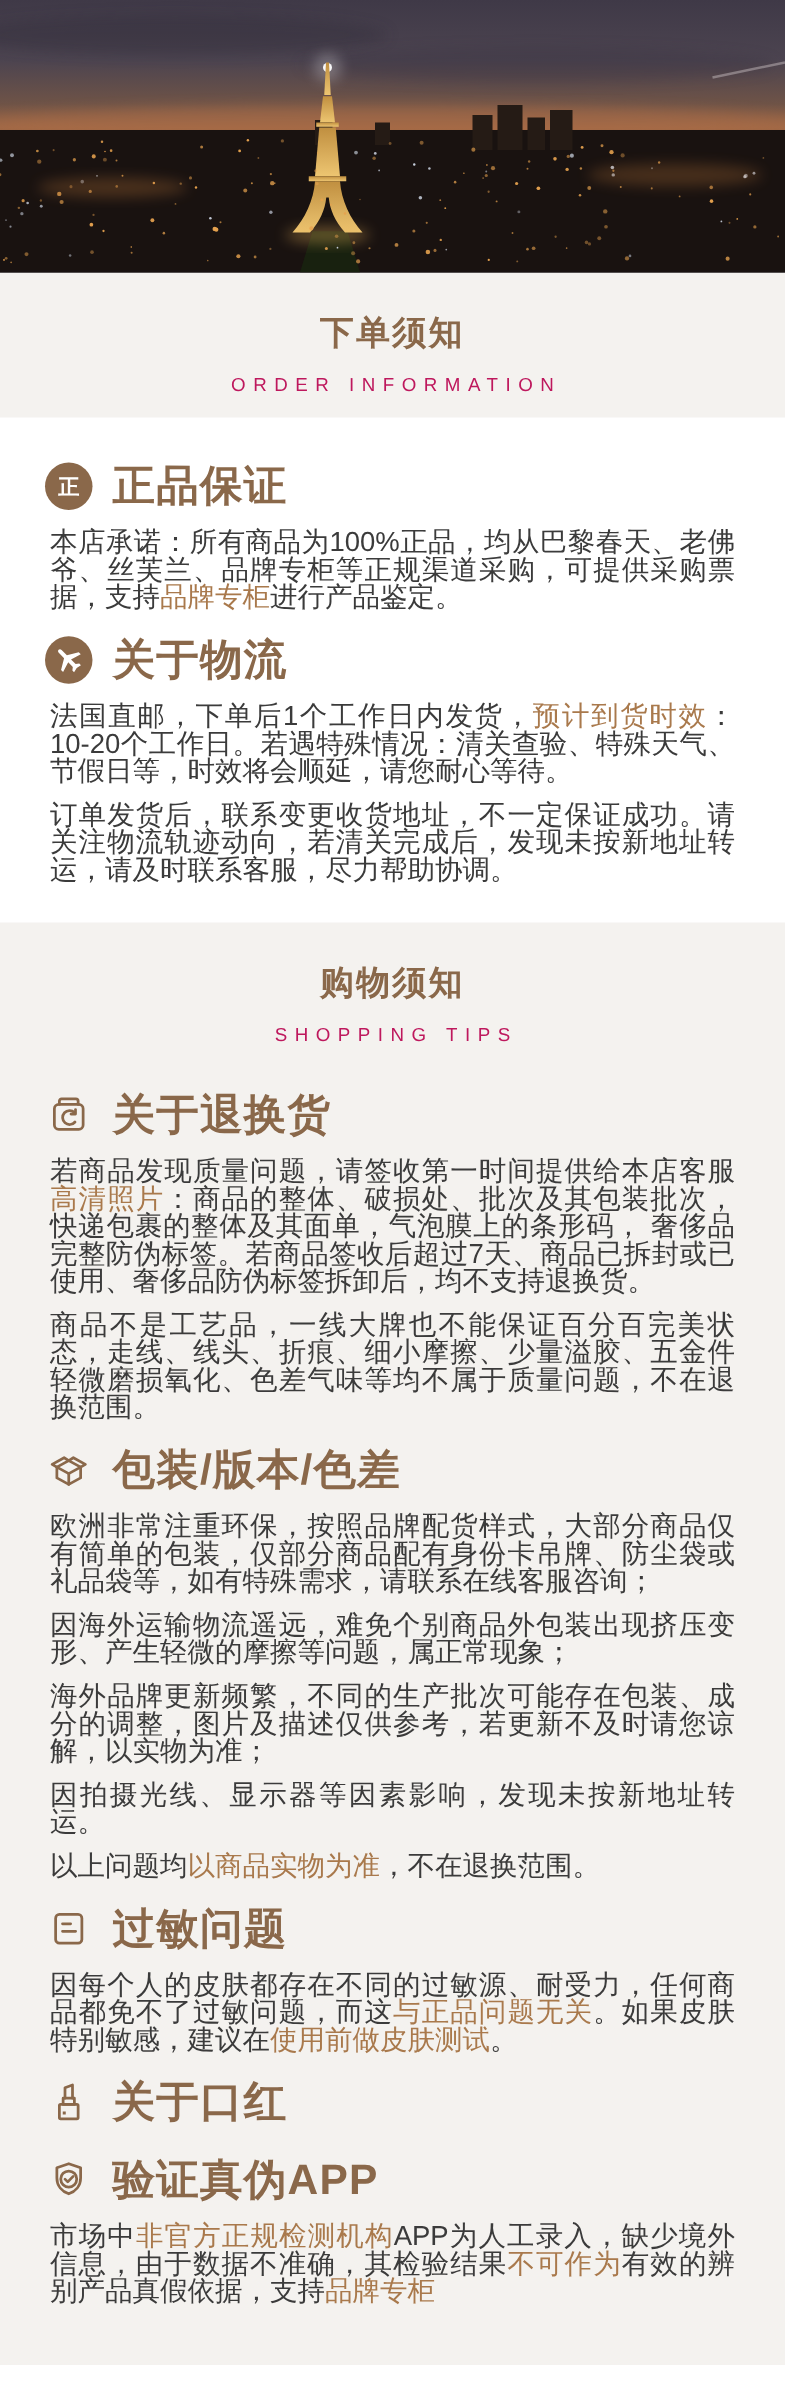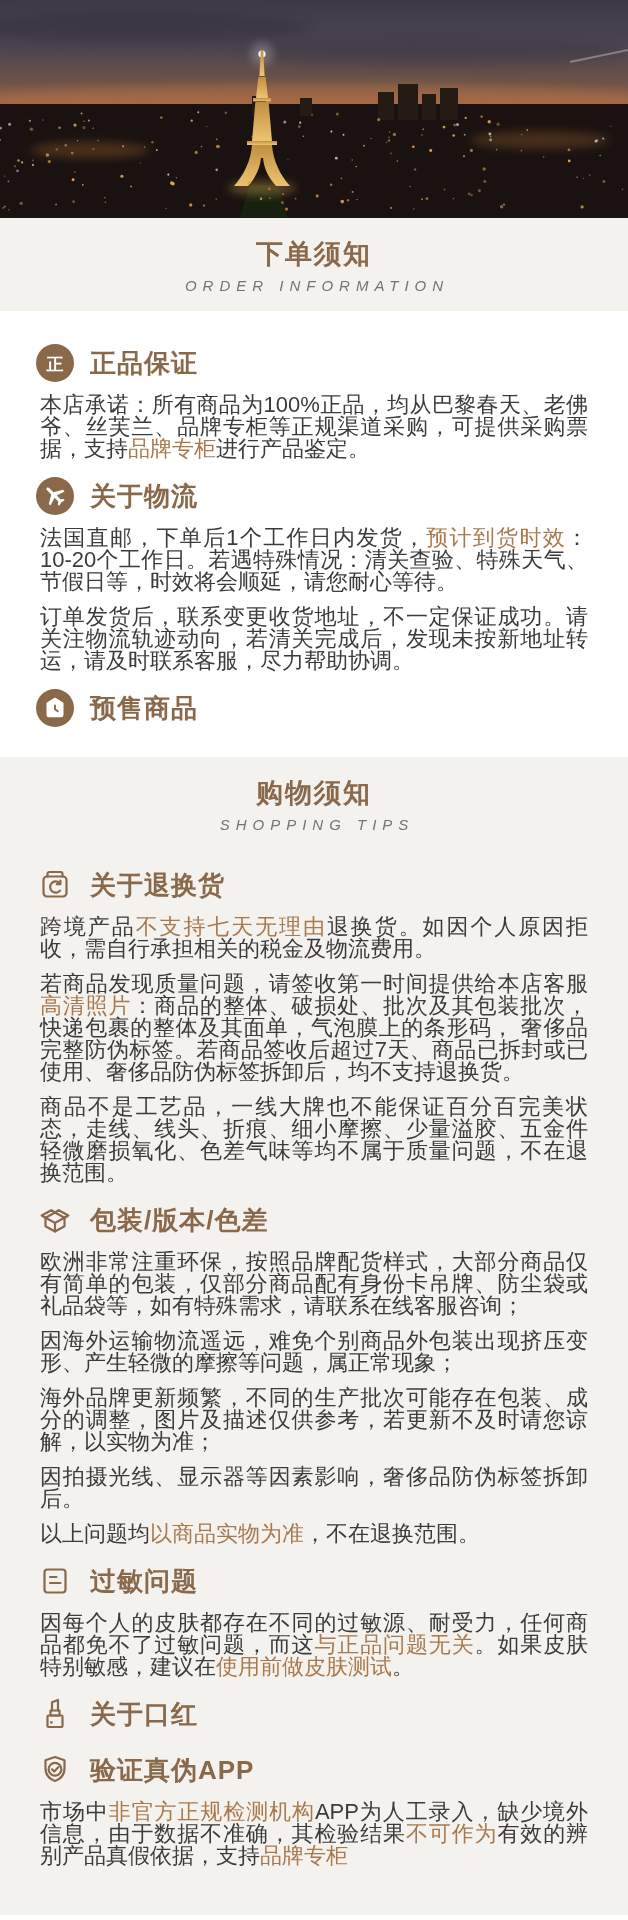--- a/index.html
+++ b/index.html
@@ -10,30 +10,30 @@
     -webkit-font-smoothing:antialiased;
   }
   .page{width:628px;overflow:hidden;}
 
   
   .hero{width:628px;height:218px;overflow:hidden;position:relative;background:#151013;}
   .hero svg{display:block;}
 
   
   .band{background:#f4f2ef;text-align:center;padding:14px 0 17px;}
-  .band-title{margin:4px;font-size:27px;font-weight:bold;color:#8a684a;letter-spacing:2px;text-align:center;}
-  .band-sub{margin-top:5px;font-size:15px;color:#737373;letter-spacing:6px;text-indent:6px;font-style:italic;}
+  .band-title{margin:16px;font-size:27px;font-weight:bold;color:#8a684a;letter-spacing:2px;text-align:center;}
+  .band-sub{margin-top:5px;font-size:15px;color:#be185d;letter-spacing:6px;text-indent:6px;}
 
   
   .content{padding:16px 40px 18px;}
   .sec{margin:0 0 6px;}
   .sec-head{display:flex;align-items:center;gap:15px;margin:16px 0 11px;margin-left:-5px;}
   .sec-icon{width:40px;height:40px;flex:0 0 40px;}
   .sec-icon svg{width:100%;height:100%;display:block;}
-  .sec-title{margin:0;font-size:26px;font-weight:bold;color:#8a684a;letter-spacing:1px;}
+  .sec-title{margin:0;font-size:34px;font-weight:bold;color:#8a684a;letter-spacing:1px;}
   .sec-para{margin:0 0 13px;font-size:22px;line-height:22px;color:#3b3b3b;text-align:justify;}
   .hl{color:#a9794c;}
 </style>
 </head>
 <body>
 
 <div class="page">
 
   <div class="hero">
     <svg width="628" height="218" viewBox="0 0 628 218">
@@ -282,30 +282,20 @@
               <circle cx="20" cy="20" r="19" fill="#8a684a"></circle>
               <path fill="#fff" transform="rotate(-45 20 20)" d="M20 8.5c.9 0 1.6.8 1.6 1.8v6l8.4 5v2.3l-8.4-2.6v5.2l2.3 1.8v1.9L20 29l-3.9.9V28l2.3-1.8V21l-8.4 2.6v-2.3l8.4-5v-6c0-1 .7-1.8 1.6-1.8z"></path>
             </svg>
           </span>
           <h3 class="sec-title">关于物流</h3>
         </div>
         <p class="sec-para"><span>法国直邮，下单后1个工作日内发货，</span><span class="hl">预计到货时效</span><span>：10-20个工作日。若遇特殊情况：清关查验、特殊天气、节假日等，时效将会顺延，请您耐心等待。</span></p>
         <p class="sec-para"><span>订单发货后，联系变更收货地址，不一定保证成功。请关注物流轨迹动向，若清关完成后，发现未按新地址转运，请及时联系客服，尽力帮助协调。</span></p>
       </section>
       <section class="sec">
-        <div class="sec-head">
-          <span class="sec-icon solid">
-            <svg viewBox="0 0 40 40">
-              <circle cx="20" cy="20" r="19" fill="#8a684a"></circle>
-              <path fill="#fff" d="M20 9.5l8.5 5.2V27a2.3 2.3 0 0 1-2.3 2.3H13.8A2.3 2.3 0 0 1 11.5 27V14.7z"></path>
-     <path d="M20 17.5V21.3l2.8 2" stroke="#8a684a" stroke-width="1.9" fill="none" stroke-linecap="round"></path>
-            </svg>
-          </span>
-          <h3 class="sec-title">预售商品</h3>
-        </div>
       </section>
     </main>
 
   <header class="band">
     <h2 class="band-title">购物须知</h2>
     <div class="band-sub">SHOPPING TIPS</div>
 
   <main class="content" id="shopping-sections">
         <section class="sec">
           <div class="sec-head">
@@ -314,21 +304,20 @@
                 <g fill="none" stroke="#8a684a" stroke-width="2.2" stroke-linecap="round" stroke-linejoin="round">
                   <rect x="8.5" y="11.5" width="23" height="20" rx="3.5"></rect>
      <path d="M12.5 11.5V8.8a1.8 1.8 0 0 1 1.8-1.8h11.4a1.8 1.8 0 0 1 1.8 1.8v2.7"></path>
      <path d="M25 25.6a5.6 5.6 0 1 1-.4-7.6"></path>
      <path d="M25.4 15.6v3.6h-3.6"></path>
                 </g>
               </svg>
             </span>
             <h3 class="sec-title">关于退换货</h3>
           </div>
-          <p class="sec-para"><span>跨境产品</span><span class="hl">不支持七天无理由</span><span>退换货。如因个人原因拒收，需自行承担相关的税金及物流费用。</span></p>
           <p class="sec-para"><span>若商品发现质量问题，请签收第一时间提供给本店客服</span><span class="hl">高清照片</span><span>：商品的整体、破损处、批次及其包装批次，快递包裹的整体及其面单，气泡膜上的条形码， 奢侈品完整防伪标签。若商品签收后超过7天、商品已拆封或已使用、奢侈品防伪标签拆卸后，均不支持退换货。</span></p>
           <p class="sec-para"><span>商品不是工艺品，一线大牌也不能保证百分百完美状态，走线、线头、折痕、细小摩擦、少量溢胶、五金件轻微磨损氧化、色差气味等均不属于质量问题，不在退换范围。</span></p>
         </section>
         <section class="sec">
           <div class="sec-head">
             <span class="sec-icon outline">
               <svg viewBox="0 0 40 40">
                 <g fill="none" stroke="#8a684a" stroke-width="2.2" stroke-linecap="round" stroke-linejoin="round">
                   <path d="M20 12.5l9.5 5.2v8.6L20 31.5l-9.5-5.2v-8.6z"></path>
      <path d="M10.5 17.7l9.5 5.2 9.5-5.2"></path>
@@ -336,21 +325,21 @@
      <path d="M10.5 17.7l-3.8-2.2 9.6-5.3 3.7 2.3"></path>
      <path d="M29.5 17.7l3.8-2.2-9.6-5.3-3.7 2.3"></path>
                 </g>
               </svg>
             </span>
             <h3 class="sec-title">包装/版本/色差</h3>
           </div>
           <p class="sec-para"><span>欧洲非常注重环保，按照品牌配货样式，大部分商品仅有简单的包装，仅部分商品配有身份卡吊牌、防尘袋或礼品袋等，如有特殊需求，请联系在线客服咨询；</span></p>
           <p class="sec-para"><span>因海外运输物流遥远，难免个别商品外包装出现挤压变形、产生轻微的摩擦等问题，属正常现象；</span></p>
           <p class="sec-para"><span>海外品牌更新频繁，不同的生产批次可能存在包装、成分的调整，图片及描述仅供参考，若更新不及时请您谅解，以实物为准；</span></p>
-          <p class="sec-para"><span>因拍摄光线、显示器等因素影响，奢侈品防伪标签拆卸后。</span></p>
+          <p class="sec-para"><span>因拍摄光线、显示器等因素影响，发现未按新地址转运。</span></p>
           <p class="sec-para"><span>以上问题均</span><span class="hl">以商品实物为准</span><span>，不在退换范围。</span></p>
         </section>
         <section class="sec">
           <div class="sec-head">
             <span class="sec-icon outline">
               <svg viewBox="0 0 40 40">
                 <g fill="none" stroke="#8a684a" stroke-width="2.2" stroke-linecap="round" stroke-linejoin="round">
                   <rect x="9.5" y="8.5" width="21" height="23" rx="3"></rect>
      <path d="M15 16h6.5M15 22h10.5"></path>
                 </g>

